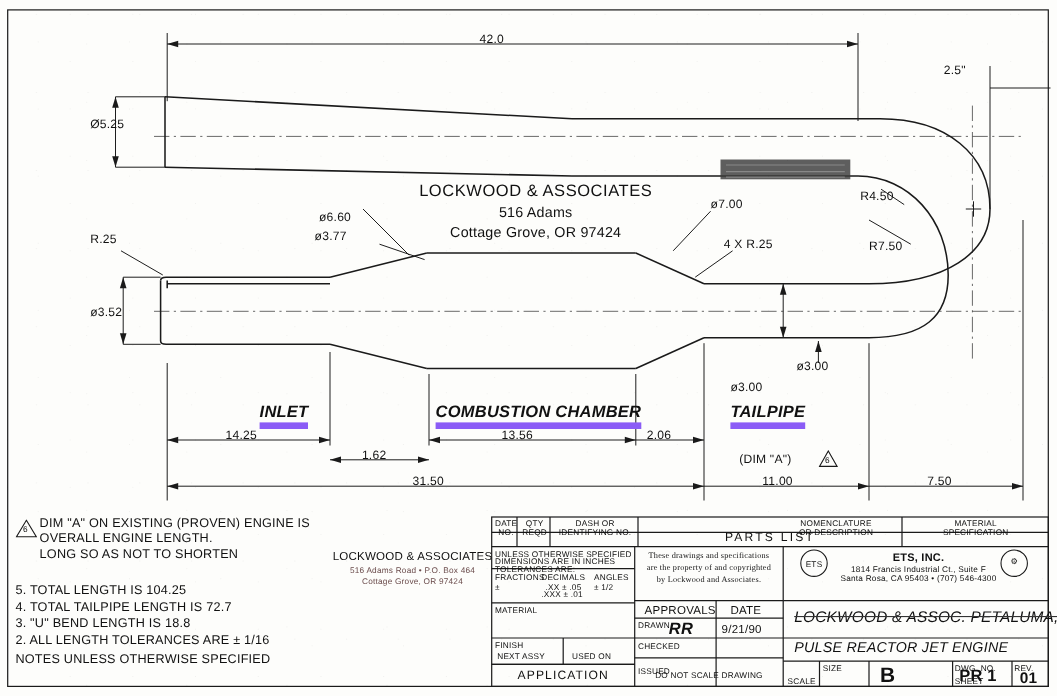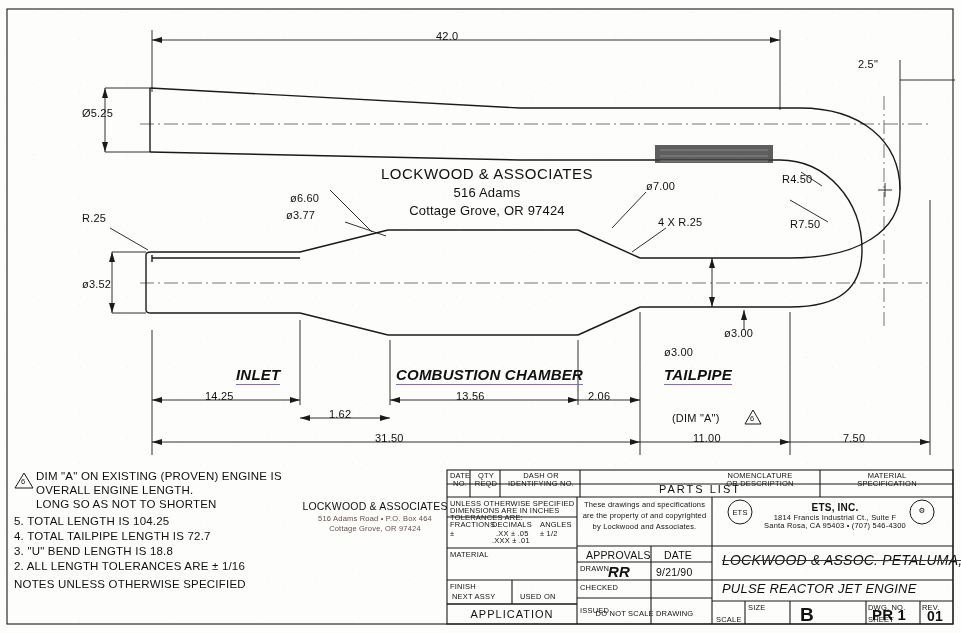--- a/index.html
+++ b/index.html
@@ -4,21 +4,21 @@
 <style>
   html,body{margin:0;padding:0;background:#ffffff;}
   body{width:961px;height:633px;overflow:hidden;font-family:"Liberation Sans",sans-serif;color:#111;}
   #sheet{position:relative;width:961px;height:633px;background:#fdfdfb;}
   .abs{position:absolute;}
   .txt{font-size:11px;letter-spacing:.2px;white-space:nowrap;}
   .txt.xs{font-size:7.5px;}
   .txt.ital{font-style:italic;}
   .txt.b{font-weight:bold;}
   .ctr{text-align:center;}
-  .label-underline{border-bottom:1px solid #8b5cf6;padding-bottom:1px;}
+  .label-underline{border-bottom:6px solid #8b5cf6;padding-bottom:1px;}
   svg{display:block;}
   .noise{position:absolute;inset:0;pointer-events:none;opacity:.05;
      background:
        radial-gradient(circle at 12% 30%, #000 0.5px, transparent 0.6px),
        radial-gradient(circle at 42% 62%, #000 0.5px, transparent 0.6px),
        radial-gradient(circle at 71% 18%, #000 0.5px, transparent 0.6px),
        radial-gradient(circle at 87% 75%, #000 0.5px, transparent 0.6px);
      background-size:57px 43px, 83px 61px, 47px 71px, 91px 53px;}
 </style>
 </head>
@@ -183,21 +183,21 @@
   <div class="abs" style="left:14px;top:470px;width:300px;">
     <div style="position:relative;">
       <svg class="abs" style="left:0;top:2px;" width="20" height="18" viewBox="0 0 20 18">
         <polygon points="10,1 19,16 1,16" fill="none" stroke="#1a1a1a" stroke-width="1"></polygon>
       </svg>
       <span class="txt xs abs" style="left:7px;top:7px;">6</span>
       <div class="txt" style="margin-left:22px;font-size:11.5px;">DIM "A" ON EXISTING (PROVEN) ENGINE IS</div>
     </div>
     <div class="txt" style="margin-left:22px;font-size:11.5px;margin-top:2px;">OVERALL ENGINE LENGTH.</div>
     <div class="txt" style="margin-left:22px;font-size:11.5px;margin-top:2px;">LONG SO AS NOT TO SHORTEN</div>
-    <div class="txt" style="font-size:11.5px;margin-top:5px;">5. TOTAL LENGTH IS 104.25</div>
+    <div class="txt" style="font-size:11.5px;margin-top:21px;">5. TOTAL LENGTH IS 104.25</div>
     <div class="txt" style="font-size:11.5px;margin-top:3px;">4. TOTAL TAILPIPE LENGTH IS 72.7</div>
     <div class="txt" style="font-size:11.5px;margin-top:3px;">3. "U" BEND LENGTH IS 18.8</div>
     <div class="txt" style="font-size:11.5px;margin-top:3px;">2. ALL LENGTH TOLERANCES ARE ± 1/16</div>
     <div class="txt" style="font-size:11.5px;margin-top:6px;">NOTES UNLESS OTHERWISE SPECIFIED</div>
   </div>
 
   <div class="abs ctr" style="left:300px;top:500px;width:150px;">
     <div class="txt" style="font-size:10.5px;">LOCKWOOD &amp; ASSOCIATES</div>
     <div class="txt xs" style="color:#6a4b4b;margin-top:2px;">516 Adams Road • P.O. Box 464</div>
     <div class="txt xs" style="color:#6a4b4b;margin-top:1px;">Cottage Grove, OR 97424</div>
@@ -273,21 +273,21 @@
   <div class="abs txt xs" style="left:496px;top:529px;">.XX ± .05</div>
   <div class="abs txt xs" style="left:492px;top:536px;">.XXX ± .01</div>
   <div class="abs txt xs" style="left:540px;top:529px;">± 1/2</div>
   <div class="abs txt xs" style="left:450px;top:550px;">MATERIAL</div>
   <div class="abs txt xs" style="left:450px;top:582px;">FINISH</div>
   <div class="abs txt xs" style="left:452px;top:592px;">NEXT ASSY</div>
   <div class="abs txt xs" style="left:520px;top:592px;">USED ON</div>
   <div class="abs txt ctr" style="left:447px;top:608px;width:130px;font-size:11px;letter-spacing:1px;">APPLICATION</div>
   <div class="abs txt xs ctr" style="left:577px;top:609px;width:135px;">DO NOT SCALE DRAWING</div>
 
-  <div class="abs ctr" style="left:579px;top:500px;width:131px;">
+  <div class="abs ctr" style="left:579px;top:500px;width:131px;font-family:Liberation Serif, serif;">
     <div class="txt xs">These drawings and specifications</div>
     <div class="txt xs" style="margin-top:2px;">are the property of and copyrighted</div>
     <div class="txt xs" style="margin-top:2px;">by Lockwood and Associates.</div>
   </div>
 
   <div class="abs txt xs ctr" style="left:729px;top:508px;width:22px;">ETS</div>
   <div class="abs txt xs ctr" style="left:911px;top:506px;width:22px;">⚙</div>
   <div class="abs txt ctr b" style="left:760px;top:502px;width:150px;font-size:10px;">ETS, INC.</div>
   <div class="abs txt xs ctr" style="left:752px;top:513px;width:166px;">1814 Francis Industrial Ct., Suite F</div>
   <div class="abs txt xs ctr" style="left:752px;top:521px;width:166px;">Santa Rosa, CA 95403 • (707) 546-4300</div>

